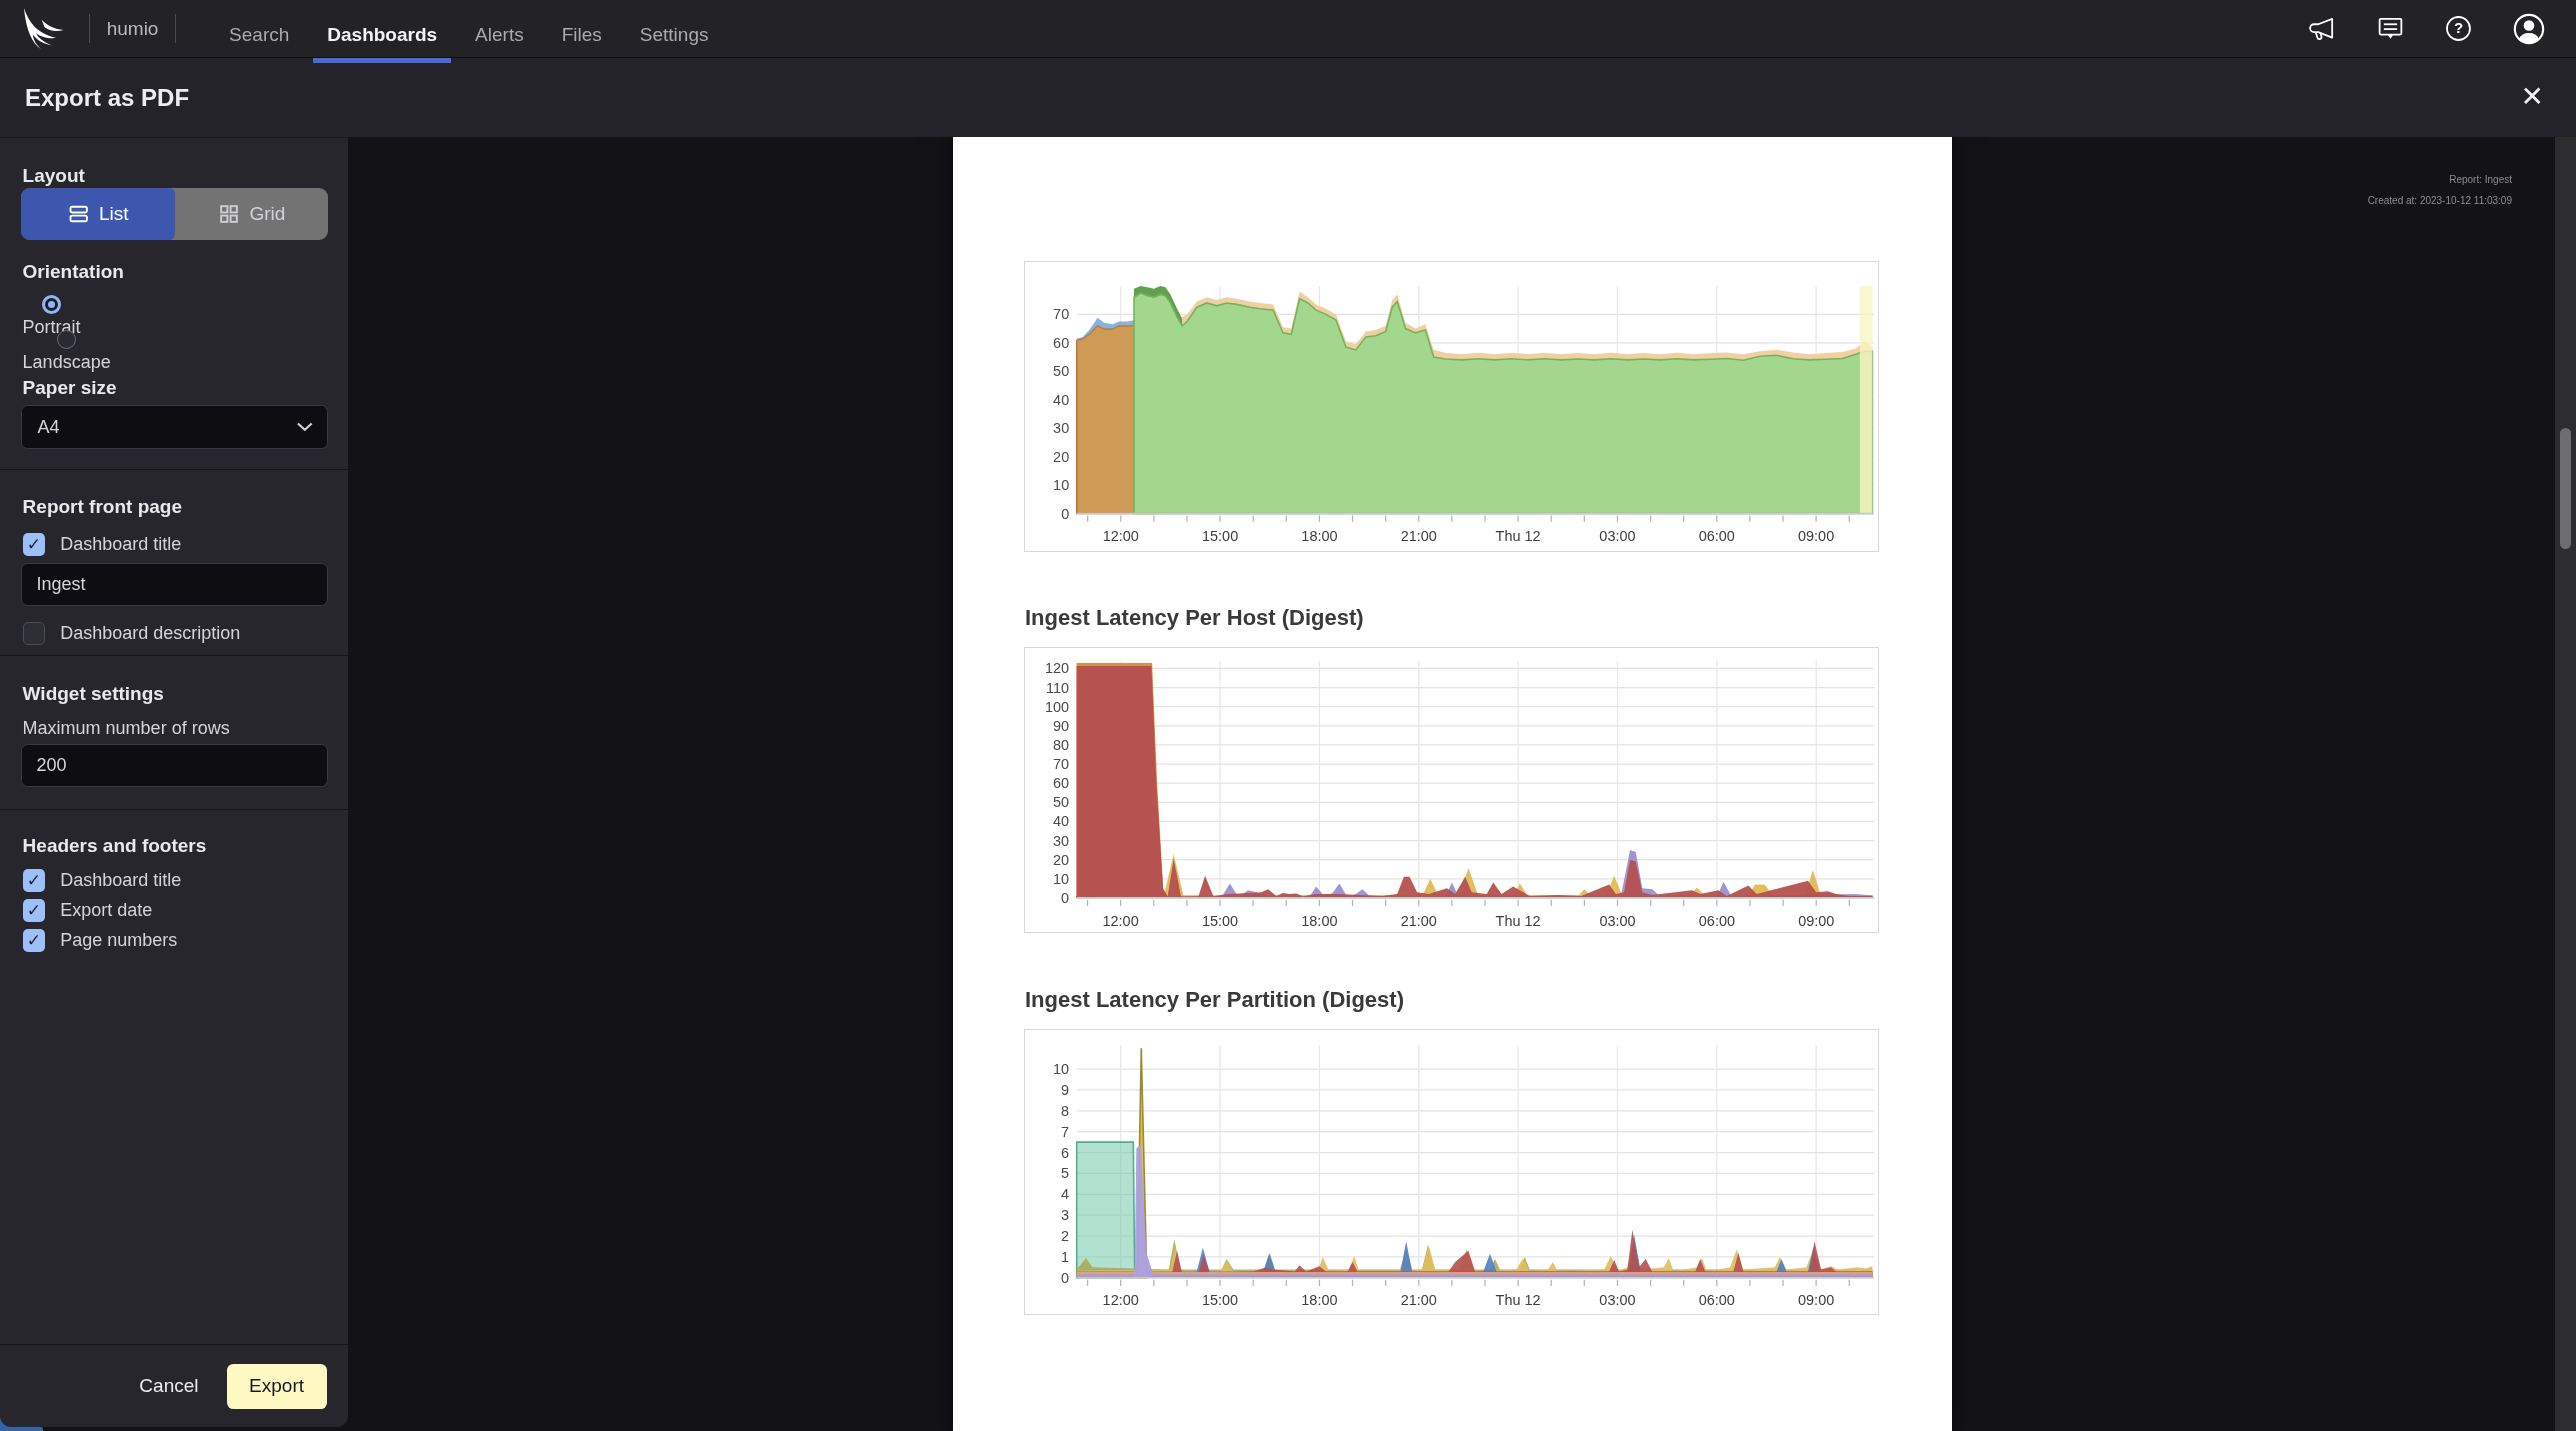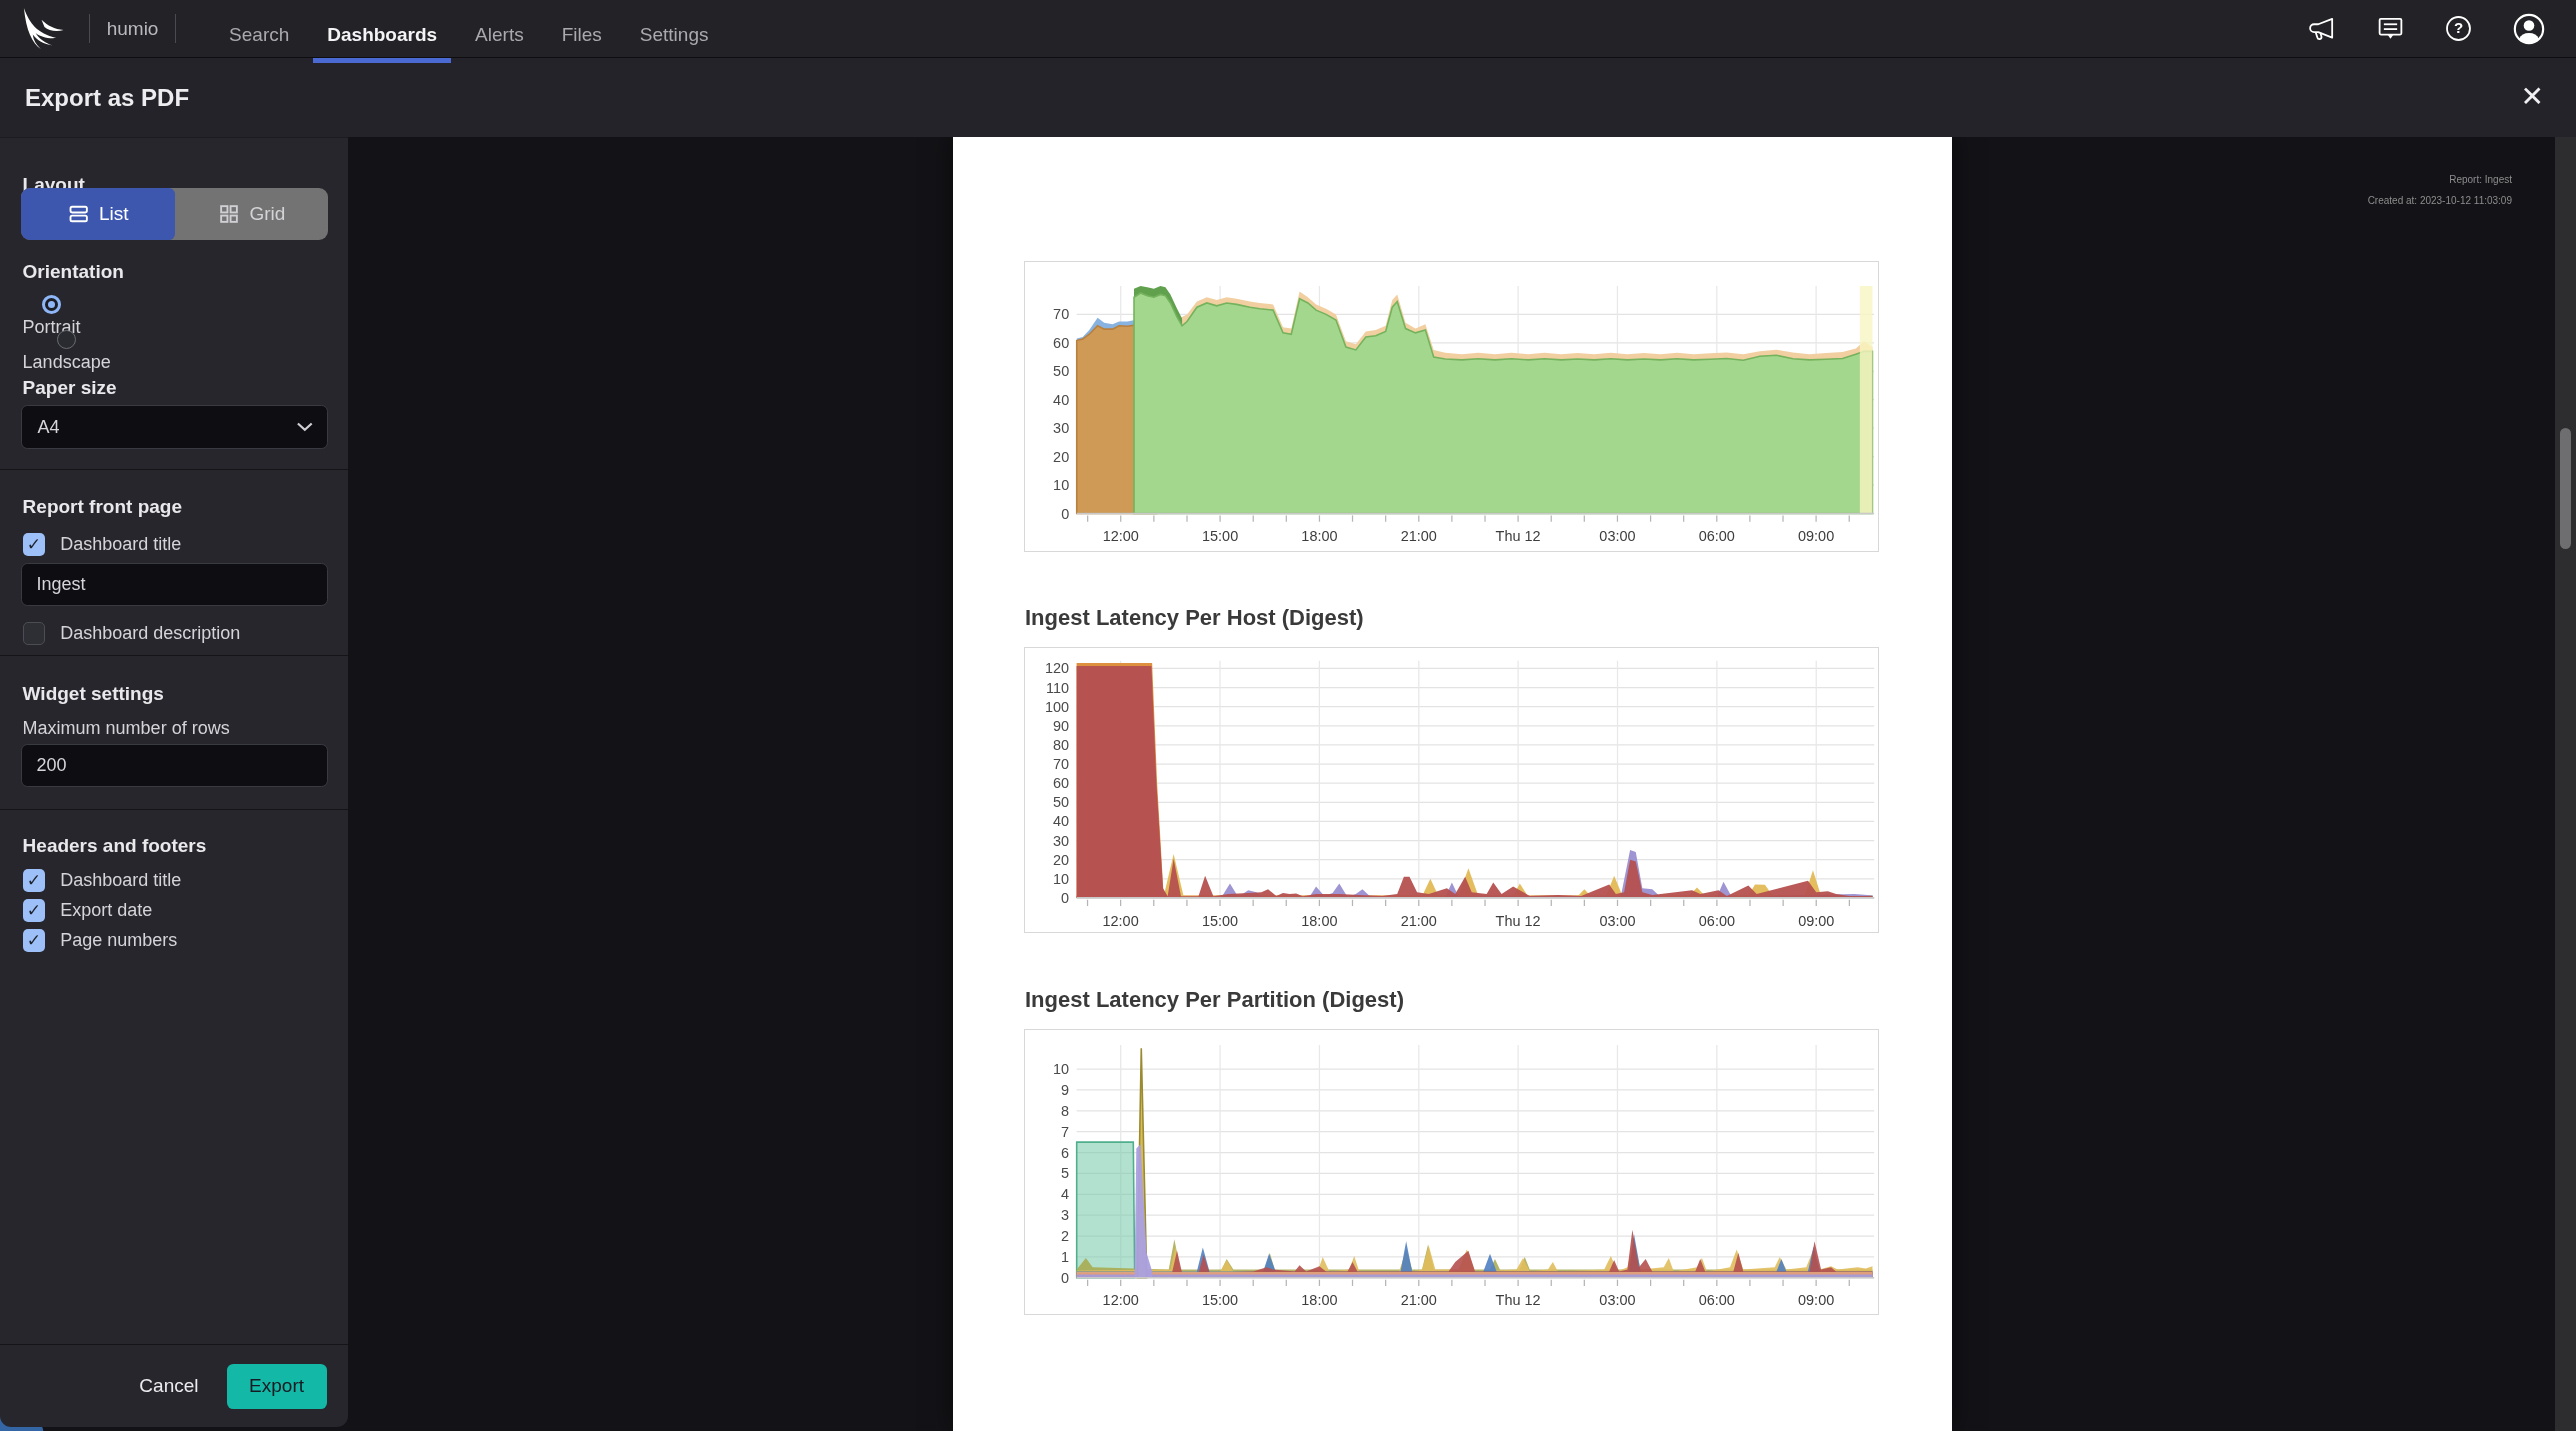--- a/index.html
+++ b/index.html
@@ -58,21 +58,21 @@
   .cb.checked{background:#9dc0f9;}
   .cb.checked::after{content:"✓";position:absolute;left:0;top:0;width:22.6px;height:22.6px;
     display:flex;align-items:center;justify-content:center;color:#1f242e;font-size:17px;font-weight:700;}
   .cb.unchecked{background:#2e2e35;border:1.3px solid #4c4c54;}
   .txt-input{position:absolute;left:21.4px;width:307px;height:43px;background:#0e0e12;border:1.3px solid #3a3a42;
     border-radius:6.3px;box-sizing:border-box;color:#d6d6da;font-size:18px;padding:0 14px;
     font-family:"Liberation Sans","DejaVu Sans",sans-serif;outline:none;}
   .side-foot{position:absolute;left:0;bottom:0;width:348px;height:82px;border-top:1.3px solid #151518;
     display:flex;align-items:center;justify-content:flex-end;gap:28px;}
   .btn-cancel{color:#ececf0;font-size:19px;cursor:pointer;}
-  .btn-export{background:#14b8a6;color:#161a22;font-size:19px;border:none;border-radius:6.3px;
+  .btn-export{background:#fef9c3;color:#161a22;font-size:19px;border:none;border-radius:6.3px;
     height:45px;padding:0 22.6px;margin-right:21.4px;cursor:pointer;font-family:inherit;}
   
   .page{position:absolute;left:953px;top:133px;width:999px;height:1298px;background:#ffffff;z-index:8;
     box-shadow:0 0 25px rgba(0,0,0,.55);}
   .pdf-meta{position:absolute;right:64px;top:169px;text-align:right;color:#8d8d8d;font-size:10px;line-height:21px;z-index:9;}
   .chart-title{position:absolute;left:1025px;color:#3a3a3a;font-size:22px;font-weight:700;z-index:9;}
   .chart-panel{position:absolute;left:1024px;width:855px;background:#fff;border:1.3px solid #d8d8d8;
     box-sizing:border-box;z-index:9;}
   .chart-panel svg{display:block;font-family:"Liberation Sans","DejaVu Sans",sans-serif;}
   
@@ -122,21 +122,21 @@
 
 <div class="modal-header">
   <div class="modal-title">Export as PDF</div>
   <div class="close-x">✕</div>
 </div>
 
 <div class="chat-bubble"></div>
 
 <div class="sidebar">
 
-  <div class="sec-h" style="top:36px">Layout</div>
+  <div class="sec-h" style="top:27px">Layout</div>
   <div class="seg">
     <div class="seg-btn selected">
       <svg class="seg-ic" viewBox="0 0 34 34">
         <rect x="4" y="6" width="26" height="9" rx="2.5" fill="none" stroke="#fff" stroke-width="3"></rect>
         <rect x="4" y="20" width="26" height="9" rx="2.5" fill="none" stroke="#fff" stroke-width="3"></rect>
       </svg>
       <span>List</span>
     </div>
     <div class="seg-btn">
       <svg class="seg-ic" viewBox="0 0 34 34">

